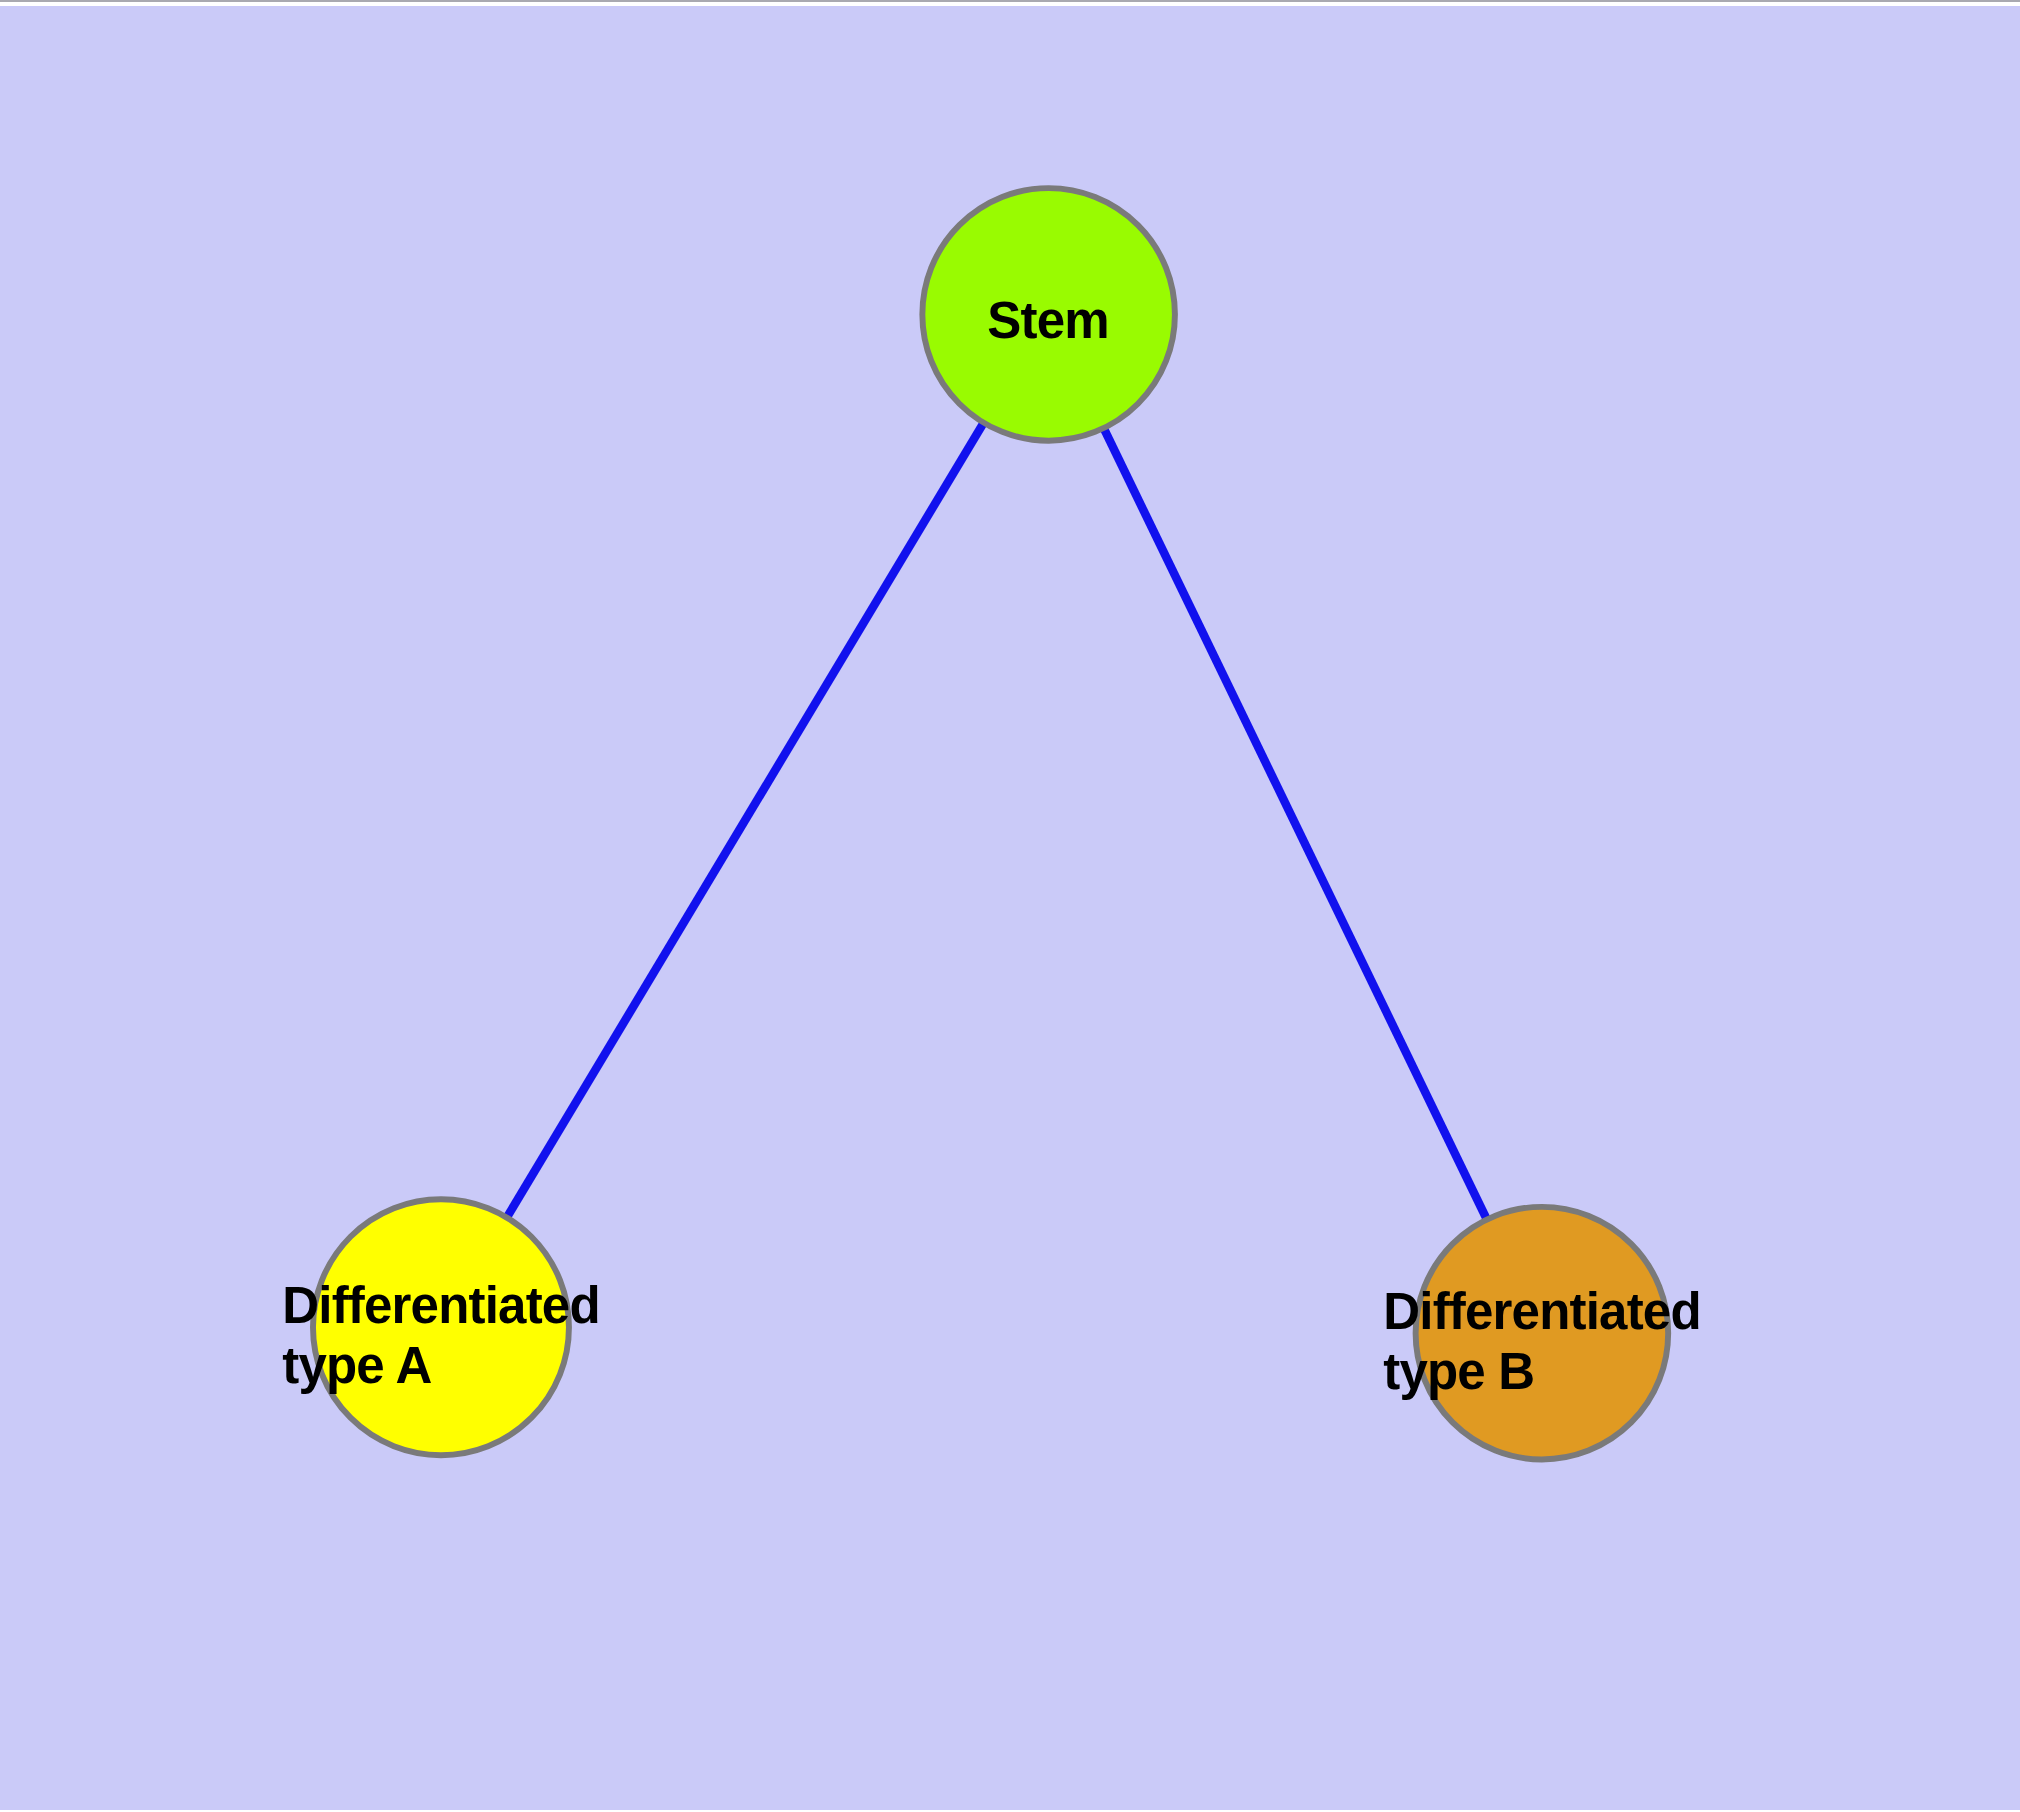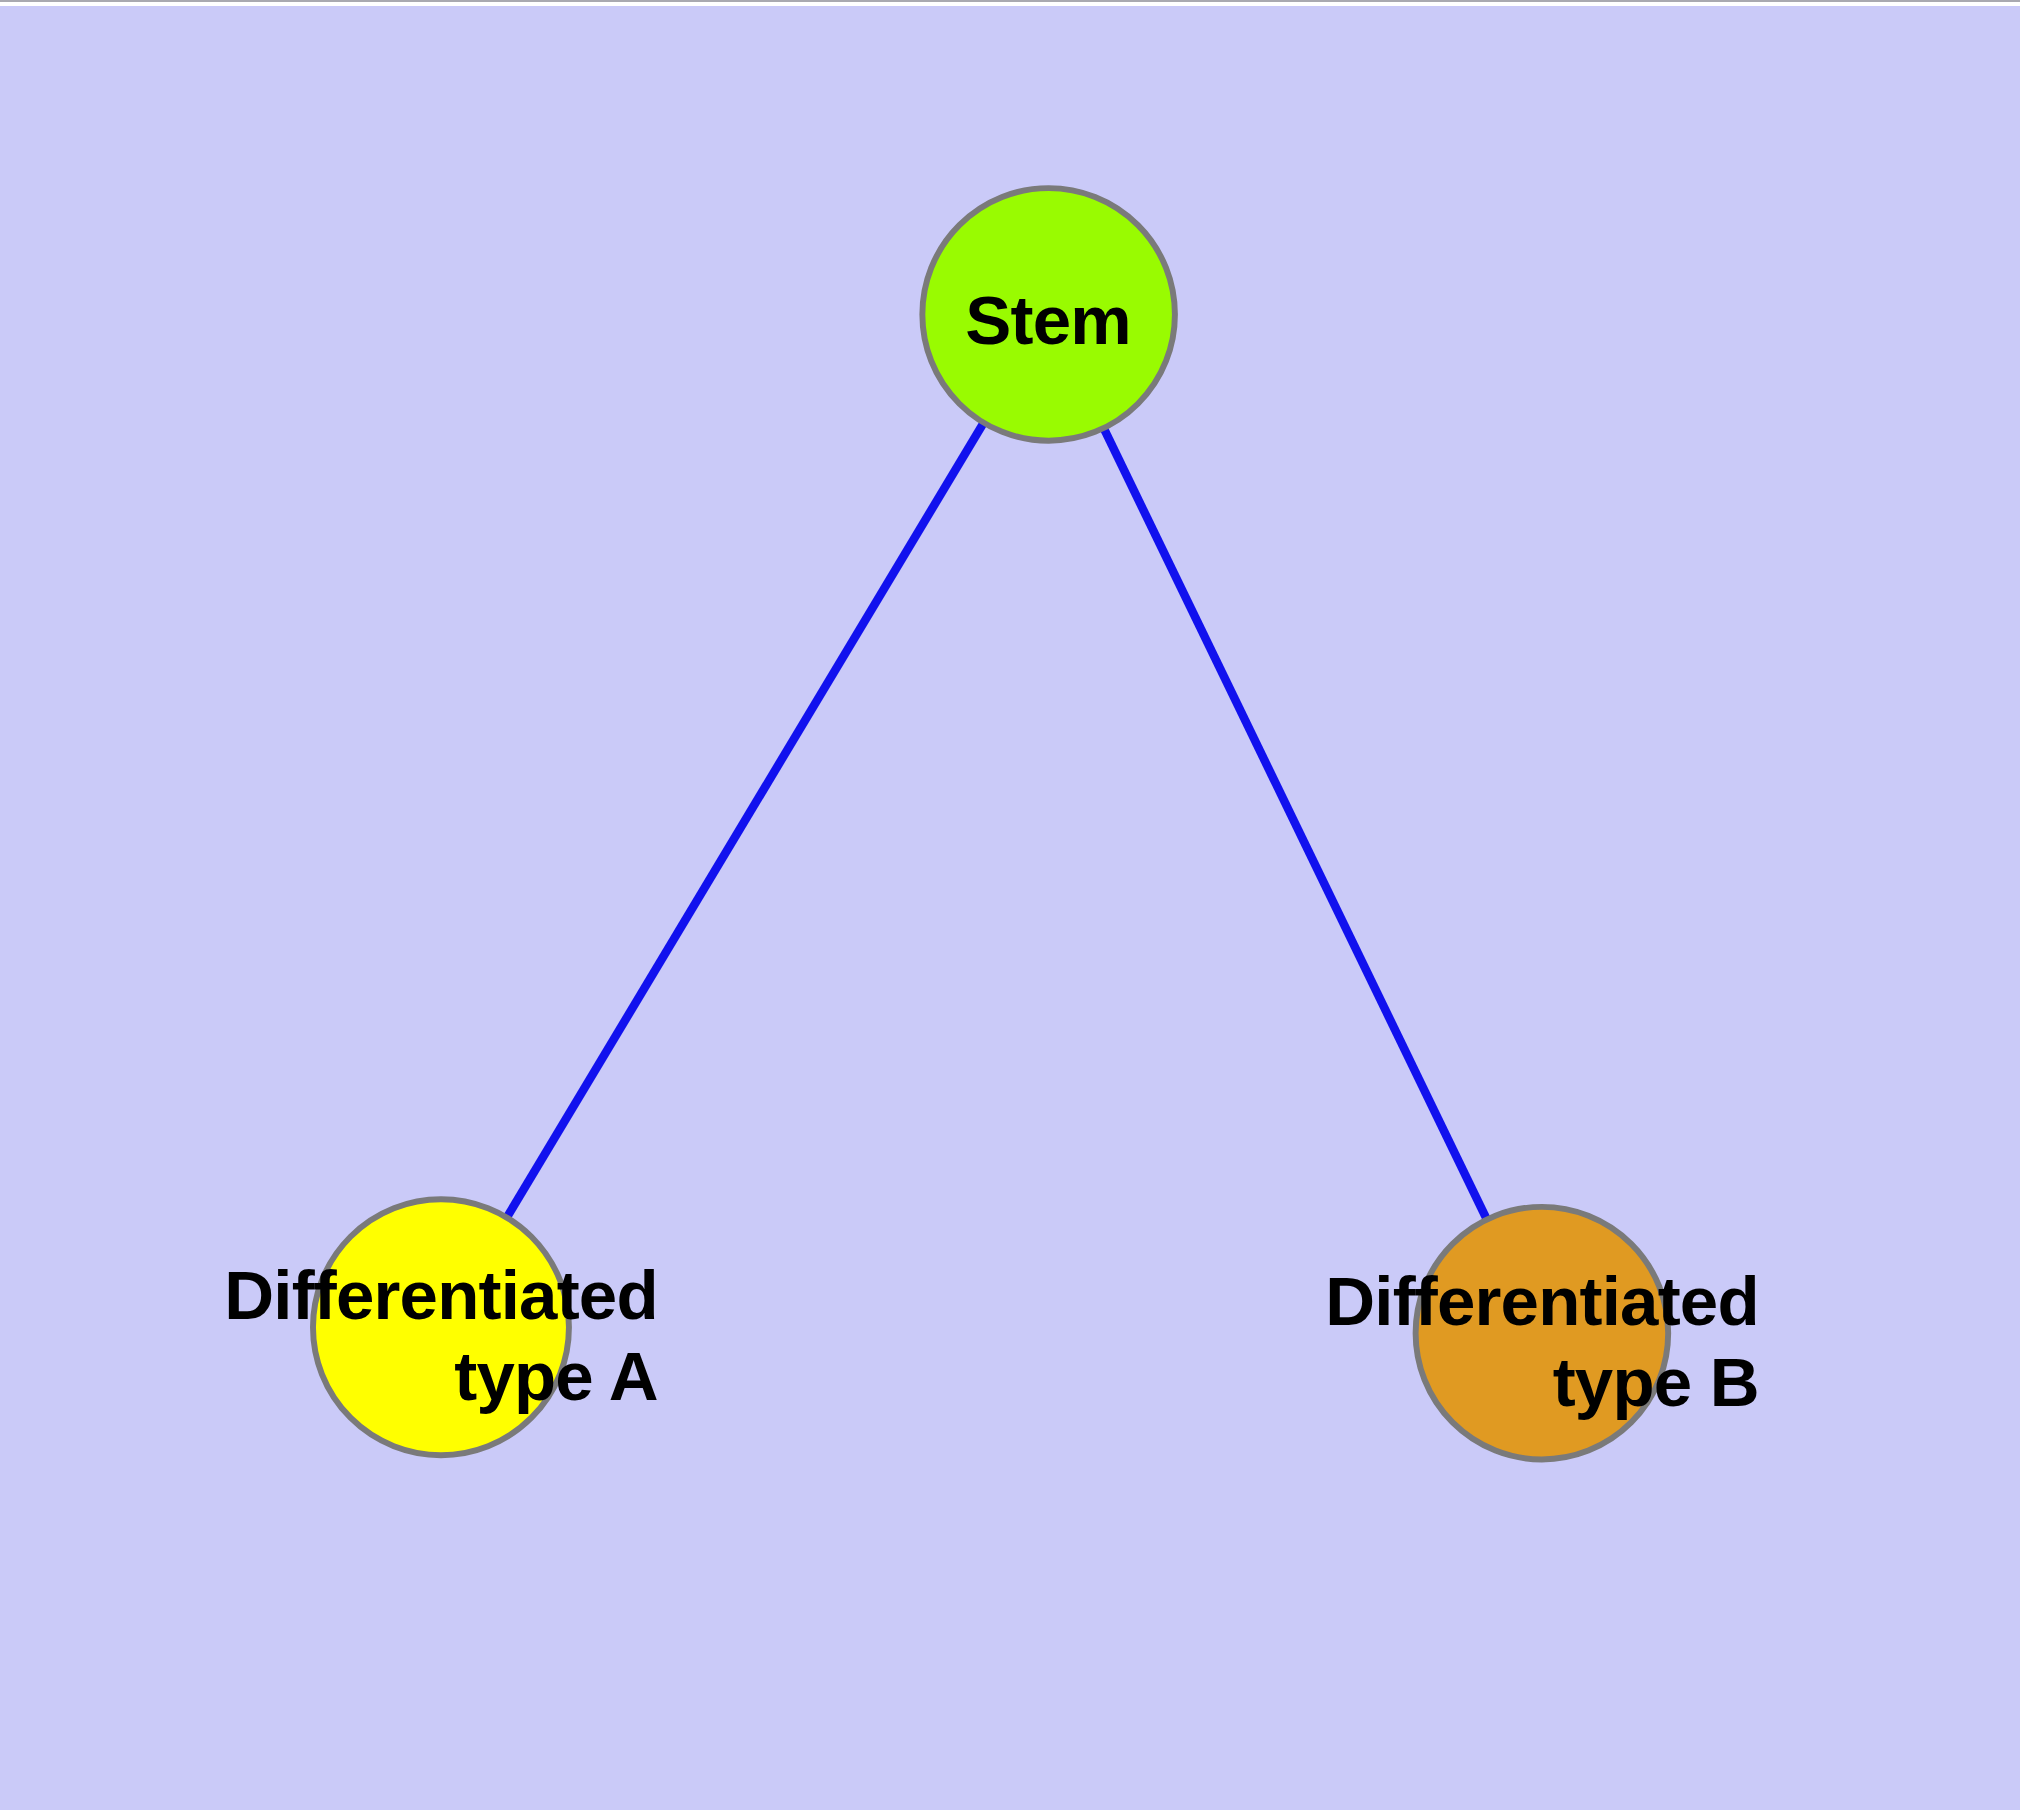--- a/index.html
+++ b/index.html
@@ -23,24 +23,24 @@
   }
   #graph-svg {
     position: absolute;
     top: 0; left: 0;
     z-index: 1;
   }
   .node-label {
     position: absolute;
     z-index: 2;
     transform: translate(-50%, -50%);
-    text-align: right;
+    text-align: left;
     white-space: pre-line;
     font-weight: bold;
-    font-size: 69px;
+    font-size: 51px;
     line-height: 1.18;
     letter-spacing: -0.8px;
     pointer-events: none;
   }
 </style>
 </head>
 <body>
 
 <div class="canvas" id="canvas" style="width: 2021px; height: 1812px; background: rgb(202, 202, 248);">
   <div class="edge-strip-top" id="top-border" style="height: 1.7px; background: rgb(169, 169, 176);"></div>

